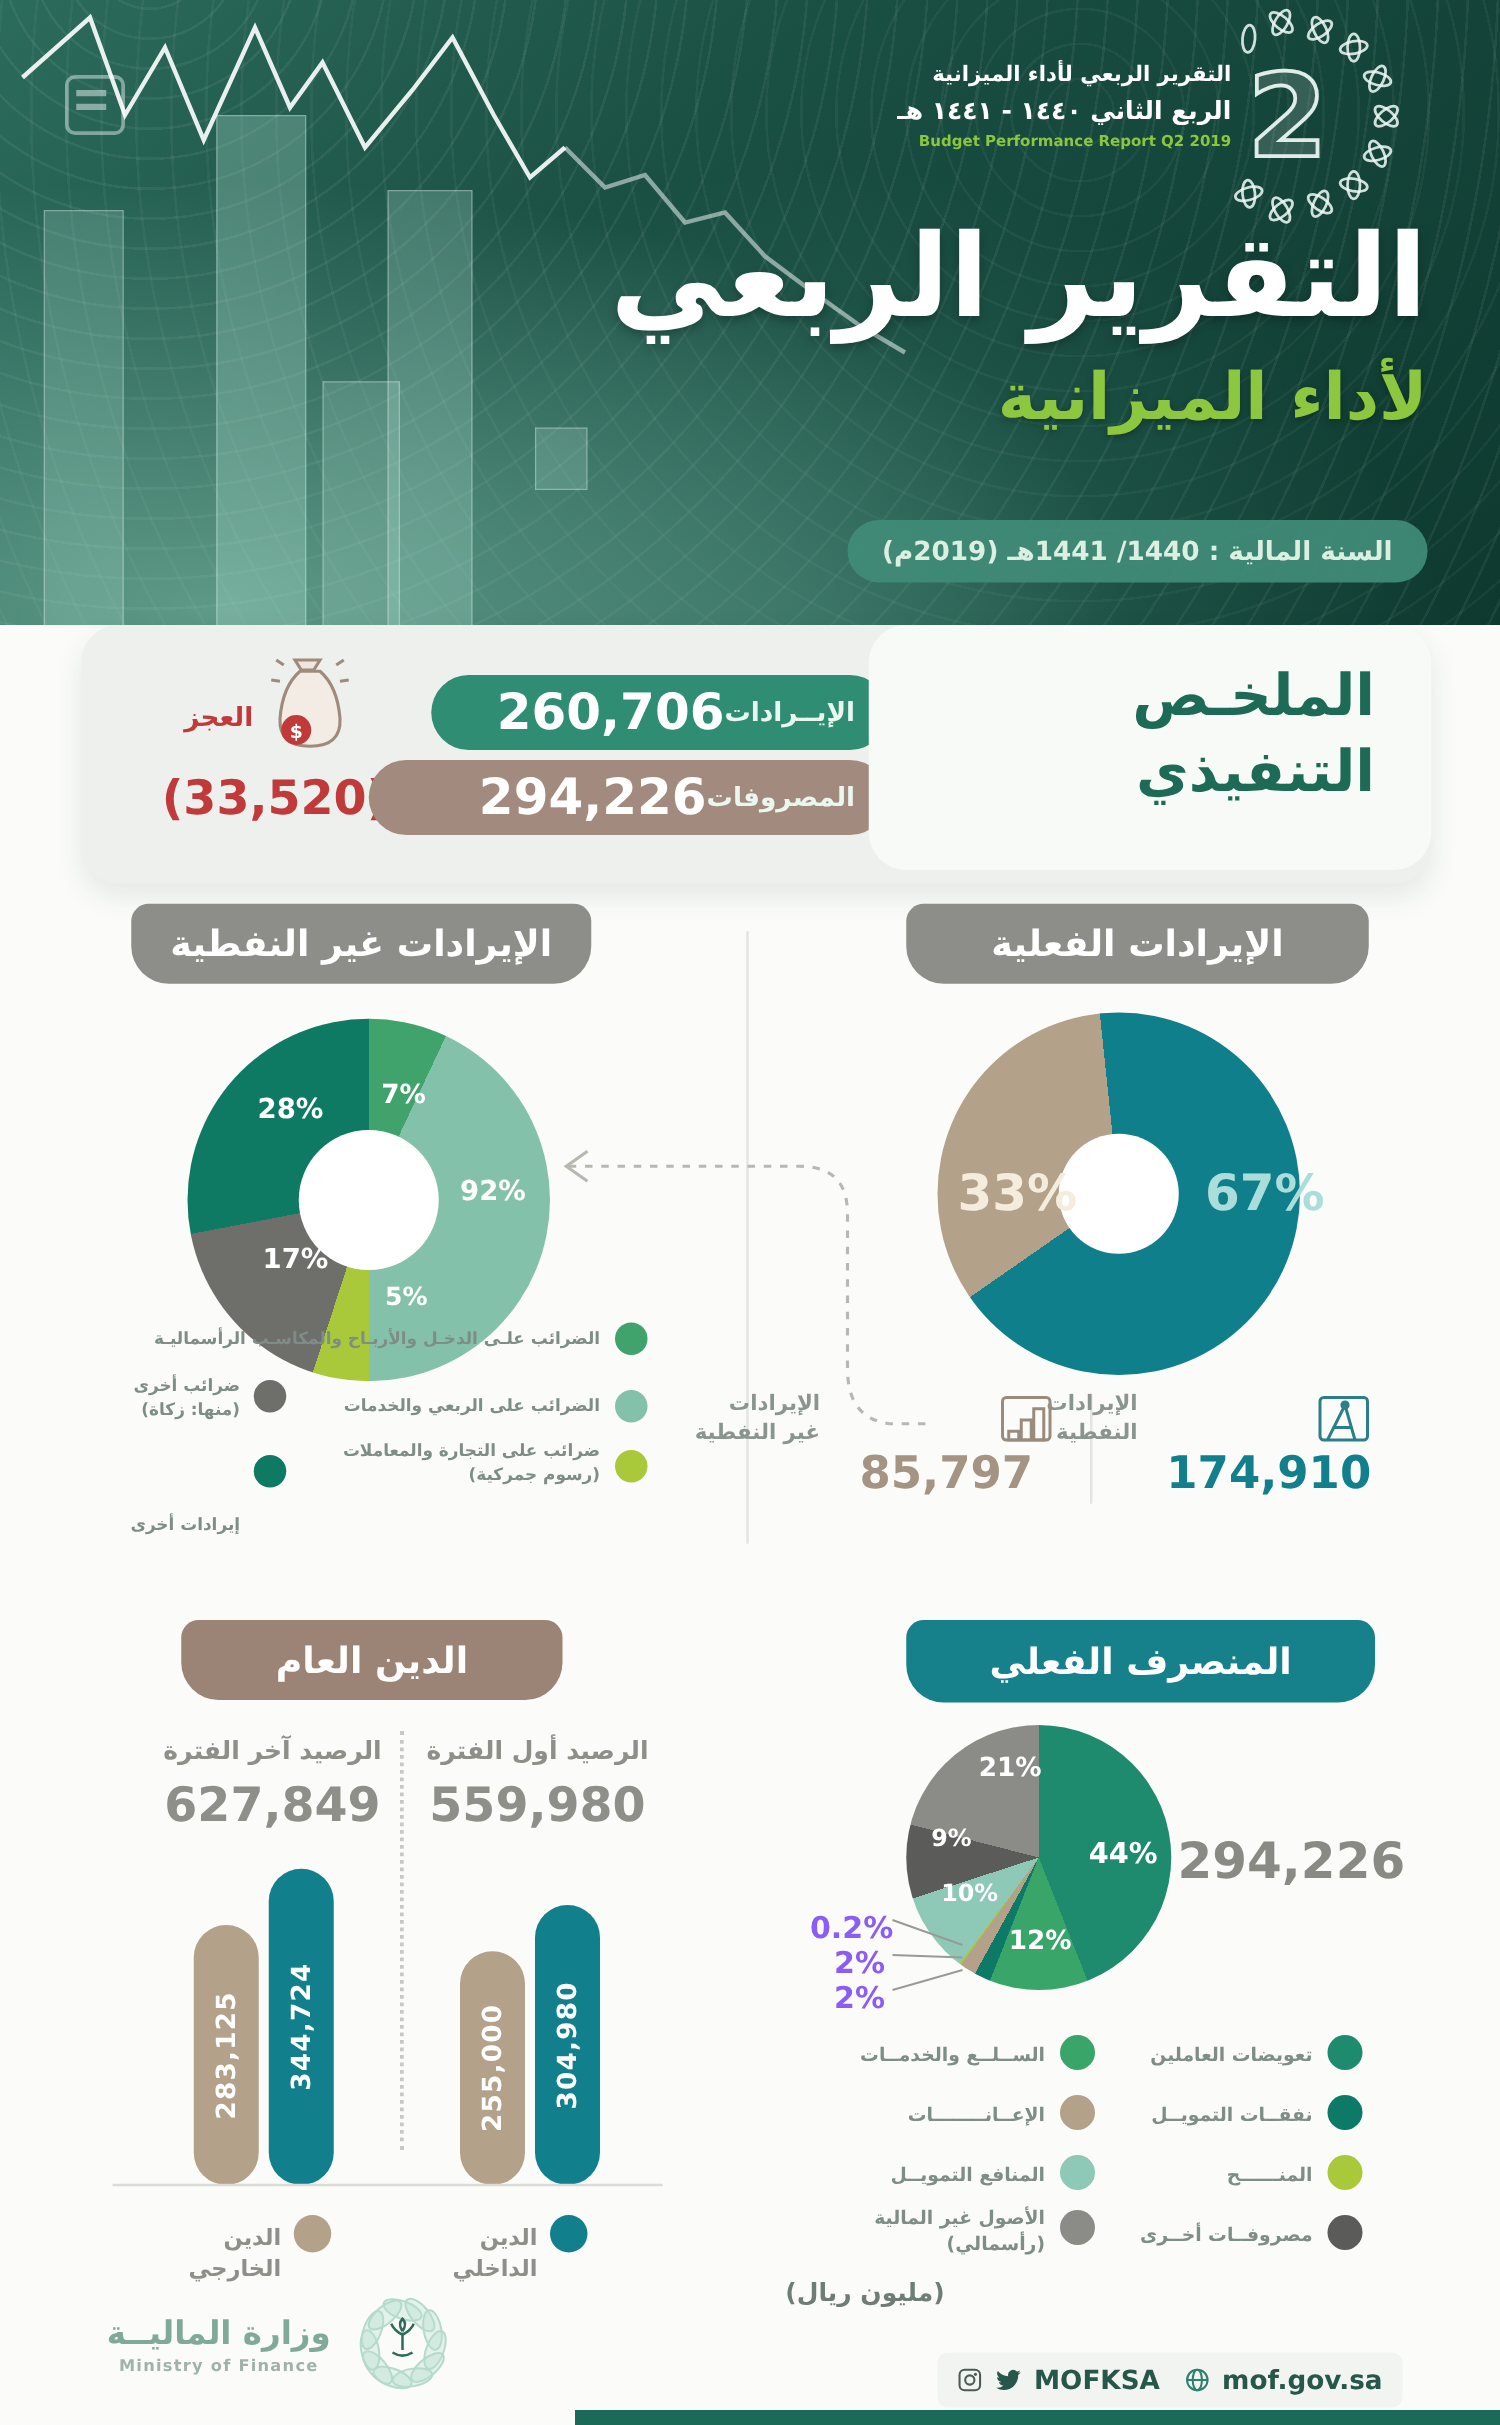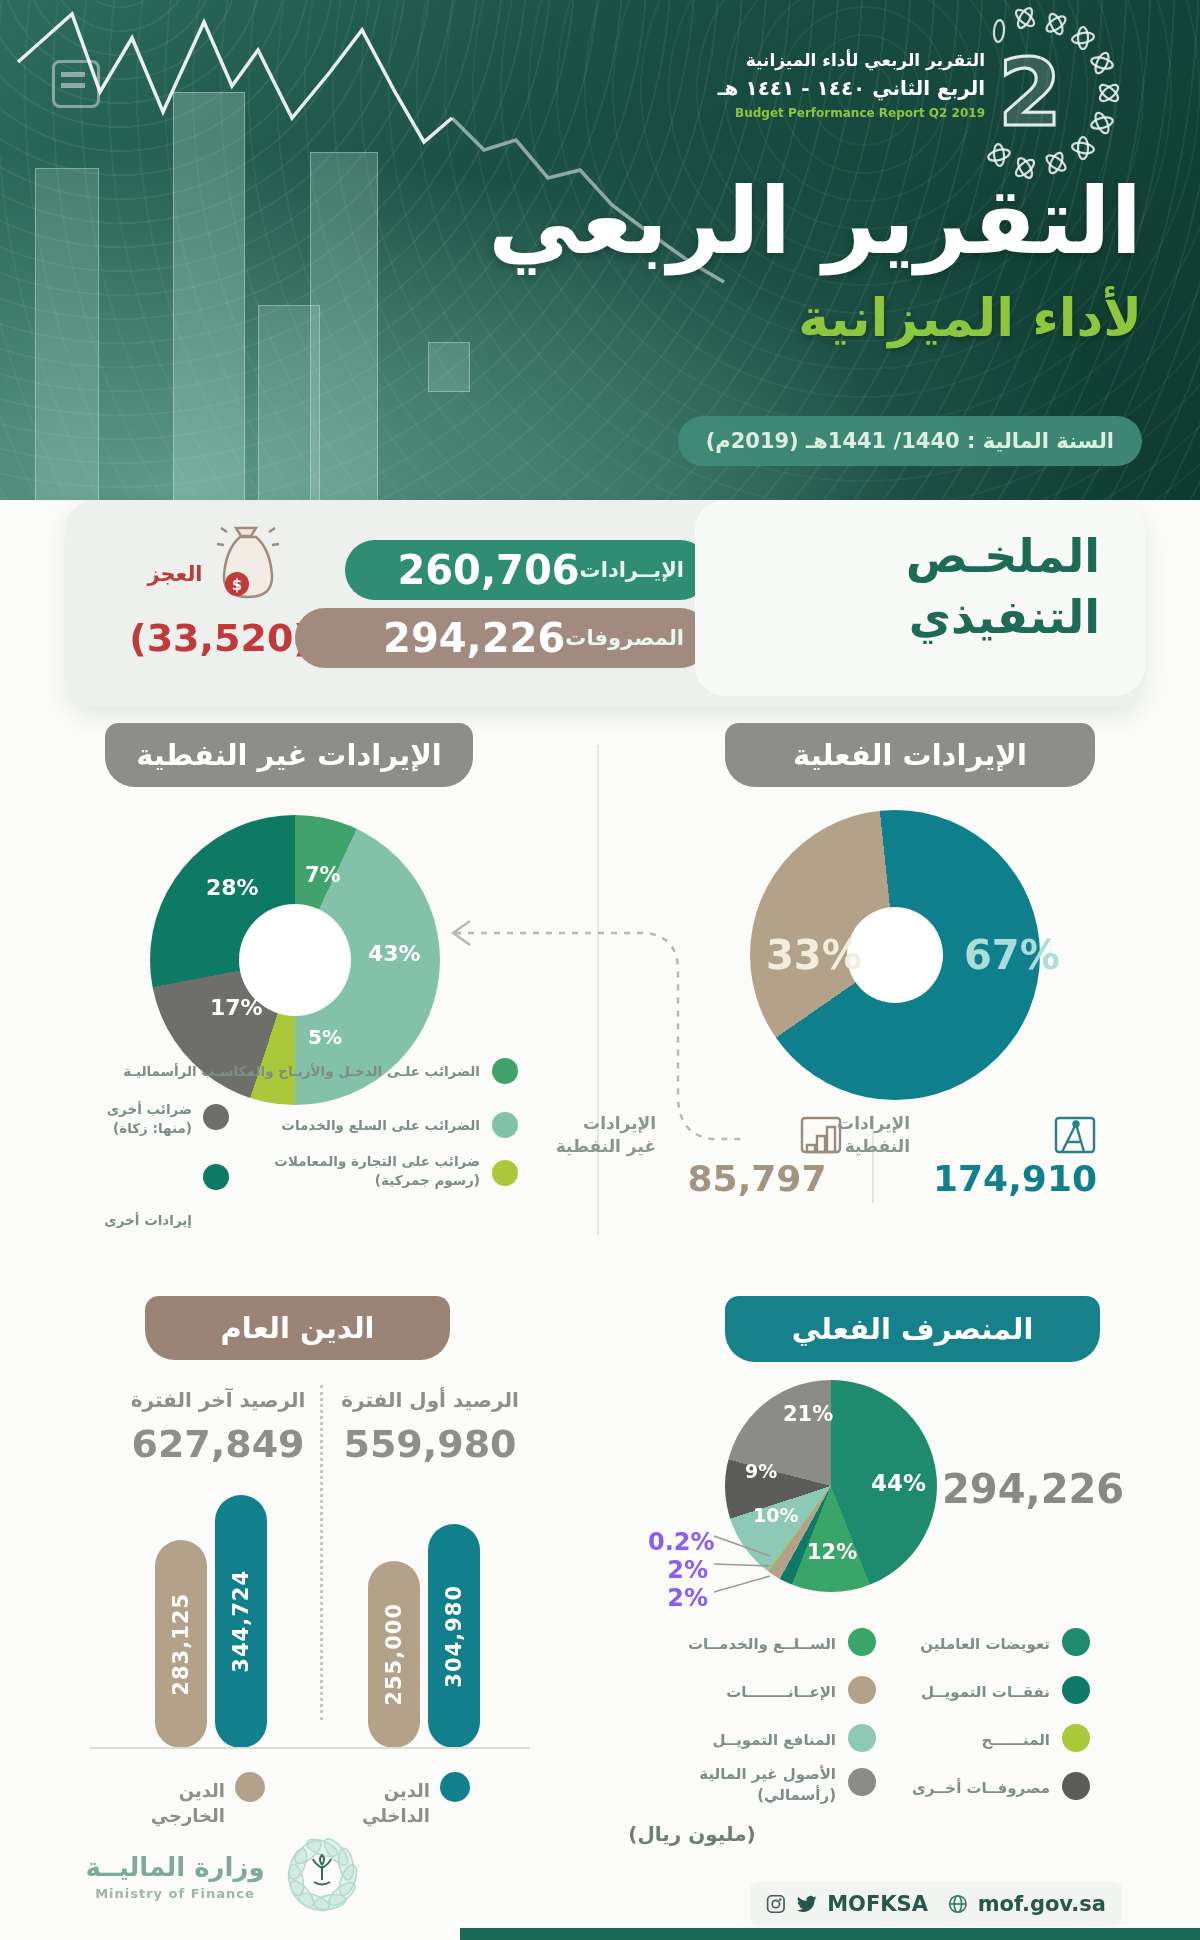--- a/index.html
+++ b/index.html
@@ -180,21 +180,21 @@
     <span>الإيرادات غير النفطية</span>
   </div>
   <div class="badge badge-gray" style="left:725px;top:723px;width:370px;">
     <span>الإيرادات الفعلية</span>
   </div>
   <div class="vdivider" style="left:597px;top:745px;width:2px;height:490px;"></div>
 
   <div class="pie" style="left: 150px; top: 815px; width: 290px; height: 290px; background: conic-gradient(rgb(63, 163, 107) 0%, rgb(63, 163, 107) 7%, rgb(132, 193, 171) 7%, rgb(132, 193, 171) 50%, rgb(169, 201, 58) 50%, rgb(169, 201, 58) 55%, rgb(110, 110, 107) 55%, rgb(110, 110, 107) 72%, rgb(15, 122, 99) 72%, rgb(15, 122, 99) 100%);">
     <div class="hole" style="width:112px;height:112px;"></div>
     <span class="plabel" style="left:155px;top:48px;font-size:21px;">7%</span>
-    <span class="plabel" style="left:218px;top:126px;font-size:22px;">43%</span>
+    <span class="plabel" style="left:218px;top:126px;font-size:22px;">92%</span>
     <span class="plabel" style="left:158px;top:210px;font-size:20px;">5%</span>
     <span class="plabel" style="left:60px;top:180px;font-size:22px;">17%</span>
     <span class="plabel" style="left:56px;top:60px;font-size:22px;">28%</span>
   </div>
 
   <div class="pie" style="left: 750px; top: 810px; width: 290px; height: 290px; background: conic-gradient(from -6deg, rgb(15, 127, 139) 0%, rgb(15, 127, 139) 67%, rgb(179, 161, 137) 67%, rgb(179, 161, 137) 100%);">
     <div class="hole" style="width:96px;height:96px;"></div>
     <span class="plabel" style="left:214px;top:122px;font-size:40px;color:#abdedb;">67%</span>
     <span class="plabel" style="left:16px;top:122px;font-size:40px;color:#f4eddd;">33%</span>
   </div>
@@ -224,21 +224,21 @@
     </g>
   </svg>
   <div class="stat-label" style="right:544px;top:1112px;width:130px;">الإيرادات
 غير النفطية</div>
   <div class="stat-value" style="left:672px;top:1158px;width:170px;color:#a59482;">85,797</div>
 
   <div class="ldot" style="left: 492px; top: 1058px; width: 26px; height: 26px; background-color: rgb(63, 163, 107);"></div>
   <div class="ltext" style="right:720px;top:1062px;width:368px;font-size:13.5px;">الضرائب علـى الدخـل والأربـاح والمكاسـب الرأسماليـة</div>
 
   <div class="ldot" style="left: 492px; top: 1112px; width: 26px; height: 26px; background-color: rgb(132, 193, 171);"></div>
-  <div class="ltext" style="right:720px;top:1116px;width:230px;font-size:13.5px;">الضرائب على السلع والخدمات</div>
+  <div class="ltext" style="right:720px;top:1116px;width:230px;font-size:13.5px;">الضرائب على الربعي والخدمات</div>
 
   <div class="ldot" style="left: 492px; top: 1160px; width: 26px; height: 26px; background-color: rgb(169, 201, 58);"></div>
   <div class="ltext" style="right:720px;top:1152px;width:240px;font-size:13.5px;">ضرائب على التجارة والمعاملات
 (رسوم جمركية)</div>
 
   <div class="ldot" style="left: 203px; top: 1104px; width: 26px; height: 26px; background-color: rgb(110, 110, 107);"></div>
   <div class="ltext" style="right:1008px;top:1100px;width:110px;font-size:13.5px;">ضرائب أخرى
 (منها: زكاة)</div>
 
   <div class="ldot" style="left: 203px; top: 1164px; width: 26px; height: 26px; background-color: rgb(15, 122, 99);"></div>

